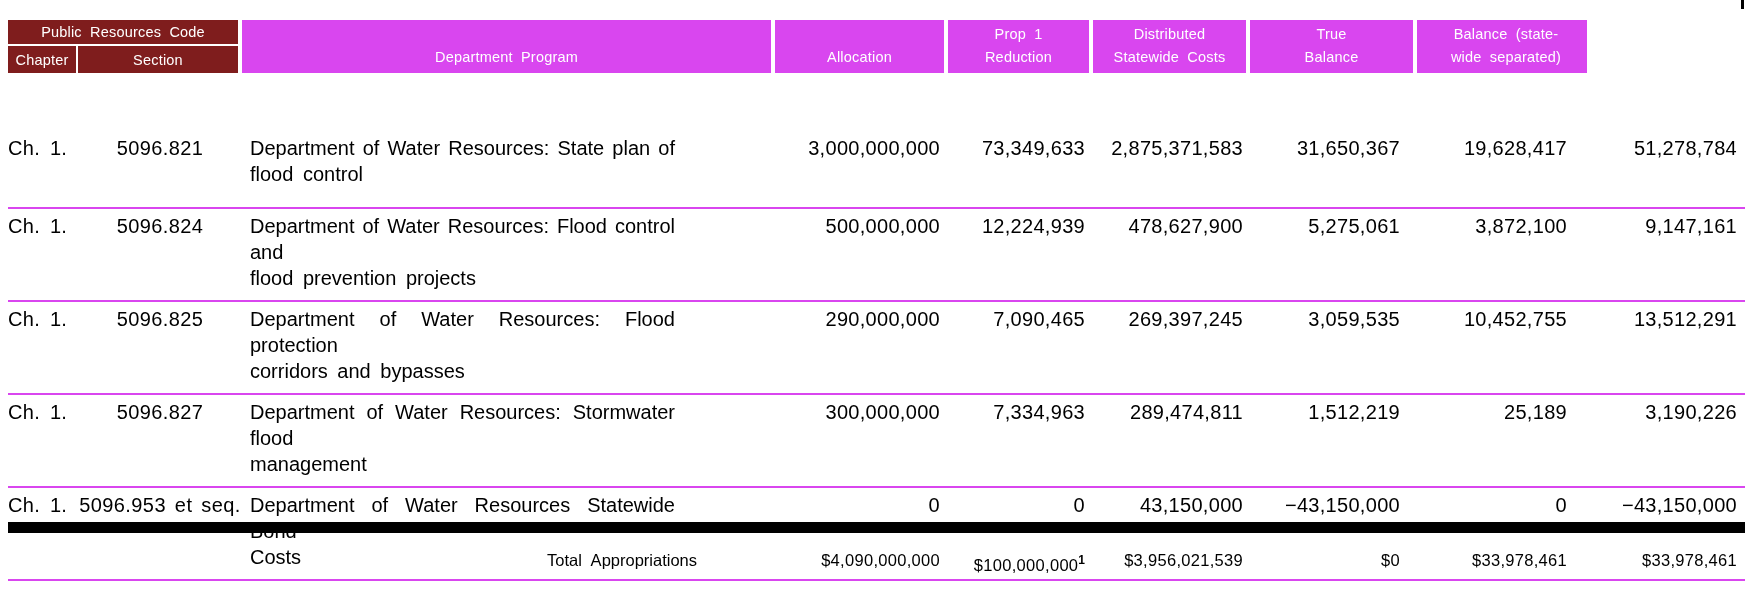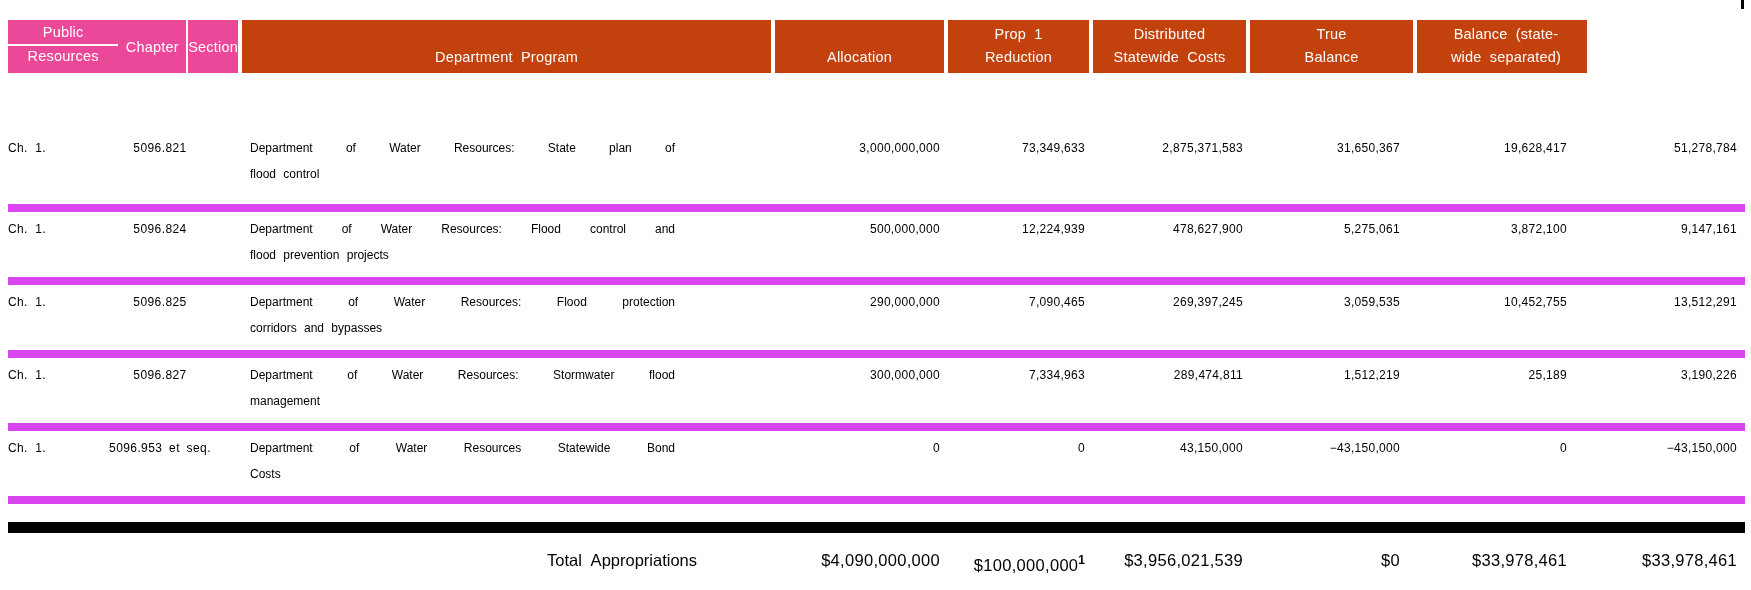--- a/index.html
+++ b/index.html
@@ -4,39 +4,39 @@
 <style>
   html,body{margin:0;padding:0;background:#fff;}
   #page{position:relative;width:1751px;height:590px;background:#fff;overflow:hidden;
         font-family:"Liberation Sans","DejaVu Sans",sans-serif;color:#000;}
 
   
   .artifact{position:absolute;left:1741px;top:0;width:3px;height:9px;background:#000;}
 
   
   .hdr{position:absolute;left:8px;top:20px;width:1737px;height:53px;display:flex;}
-  .hcell{background:#c2410c;color:#fff;display:flex;flex-direction:column;justify-content:flex-end;
+  .hcell{background:#d946ef;color:#fff;display:flex;flex-direction:column;justify-content:flex-end;
          text-align:center;font-size:14.5px;line-height:23px;padding-bottom:4px;box-sizing:border-box;
          word-spacing:4px;letter-spacing:.2px;margin-right:4px;}
   .hcell:last-child{margin-right:0;}
   .hline{white-space:nowrap;}
   
-  .hgroup{background:#ec4899;color:#fff;box-sizing:border-box;margin-right:4px;display:flex;
-          font-size:14.5px;word-spacing:4px;letter-spacing:.2px;}
+  .hgroup{background:#7f1d1d;color:#fff;box-sizing:border-box;margin-right:4px;display:flex;
+          flex-direction:column;font-size:14.5px;word-spacing:4px;letter-spacing:.2px;}
   .hgroup .gtitle{height:24px;line-height:24px;text-align:center;border-bottom:2px solid #fff;}
   .hgroup .gsub{flex:1;display:flex;}
   .hgroup .gch{width:68px;display:flex;align-items:center;justify-content:center;}
   .hgroup .gdiv{width:2px;background:#fff;}
   .hgroup .gsec{flex:1;display:flex;align-items:center;justify-content:center;}
 
   
   table{border-collapse:collapse;table-layout:fixed;}
   .body-table{position:absolute;left:8px;top:73px;width:1737px;}
-  .body-table td{vertical-align:top;border-bottom:8px solid #d946ef;padding:4px 0 9px 0;
-                 font-size:12px;line-height:26px;}
+  .body-table td{vertical-align:top;border-bottom:2px solid #d946ef;padding:4px 0 9px 0;
+                 font-size:20px;line-height:26px;}
   .body-table tr.r1 td{padding-top:62px;height:135px;box-sizing:border-box;}
   .body-table tr.rn td{height:72px;box-sizing:border-box;}
   td.chapter{word-spacing:4px;letter-spacing:.3px;}
   td.section{text-align:center;letter-spacing:.4px;word-spacing:3px;white-space:nowrap;}
   td.desc .l1{margin-left:8px;width:425px;text-align:justify;text-align-last:justify;word-spacing:2px;}
   td.desc .l2{margin-left:8px;width:425px;word-spacing:4px;}
   td.num{text-align:right;padding-right:8px;letter-spacing:.3px;white-space:nowrap;}
 
   
   .thickbar{position:absolute;left:8px;top:522px;width:1737px;height:11px;background:#000;}

